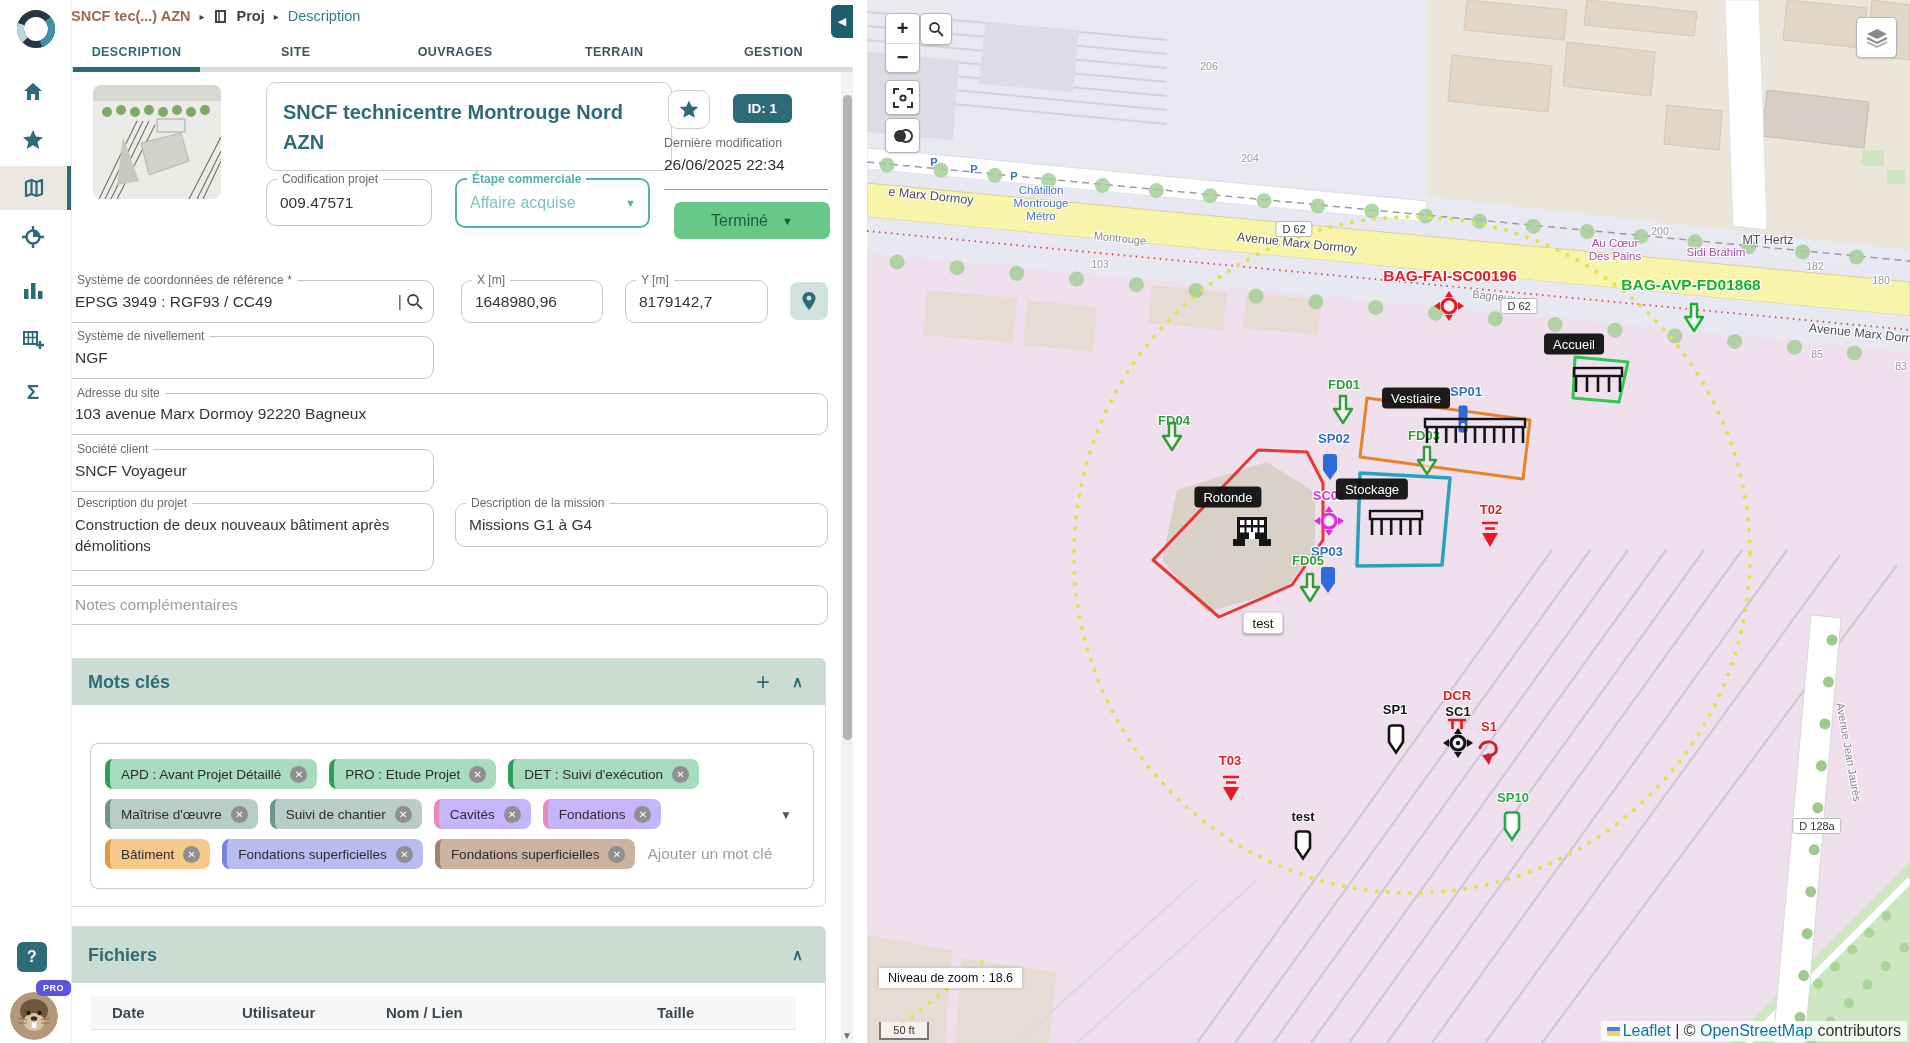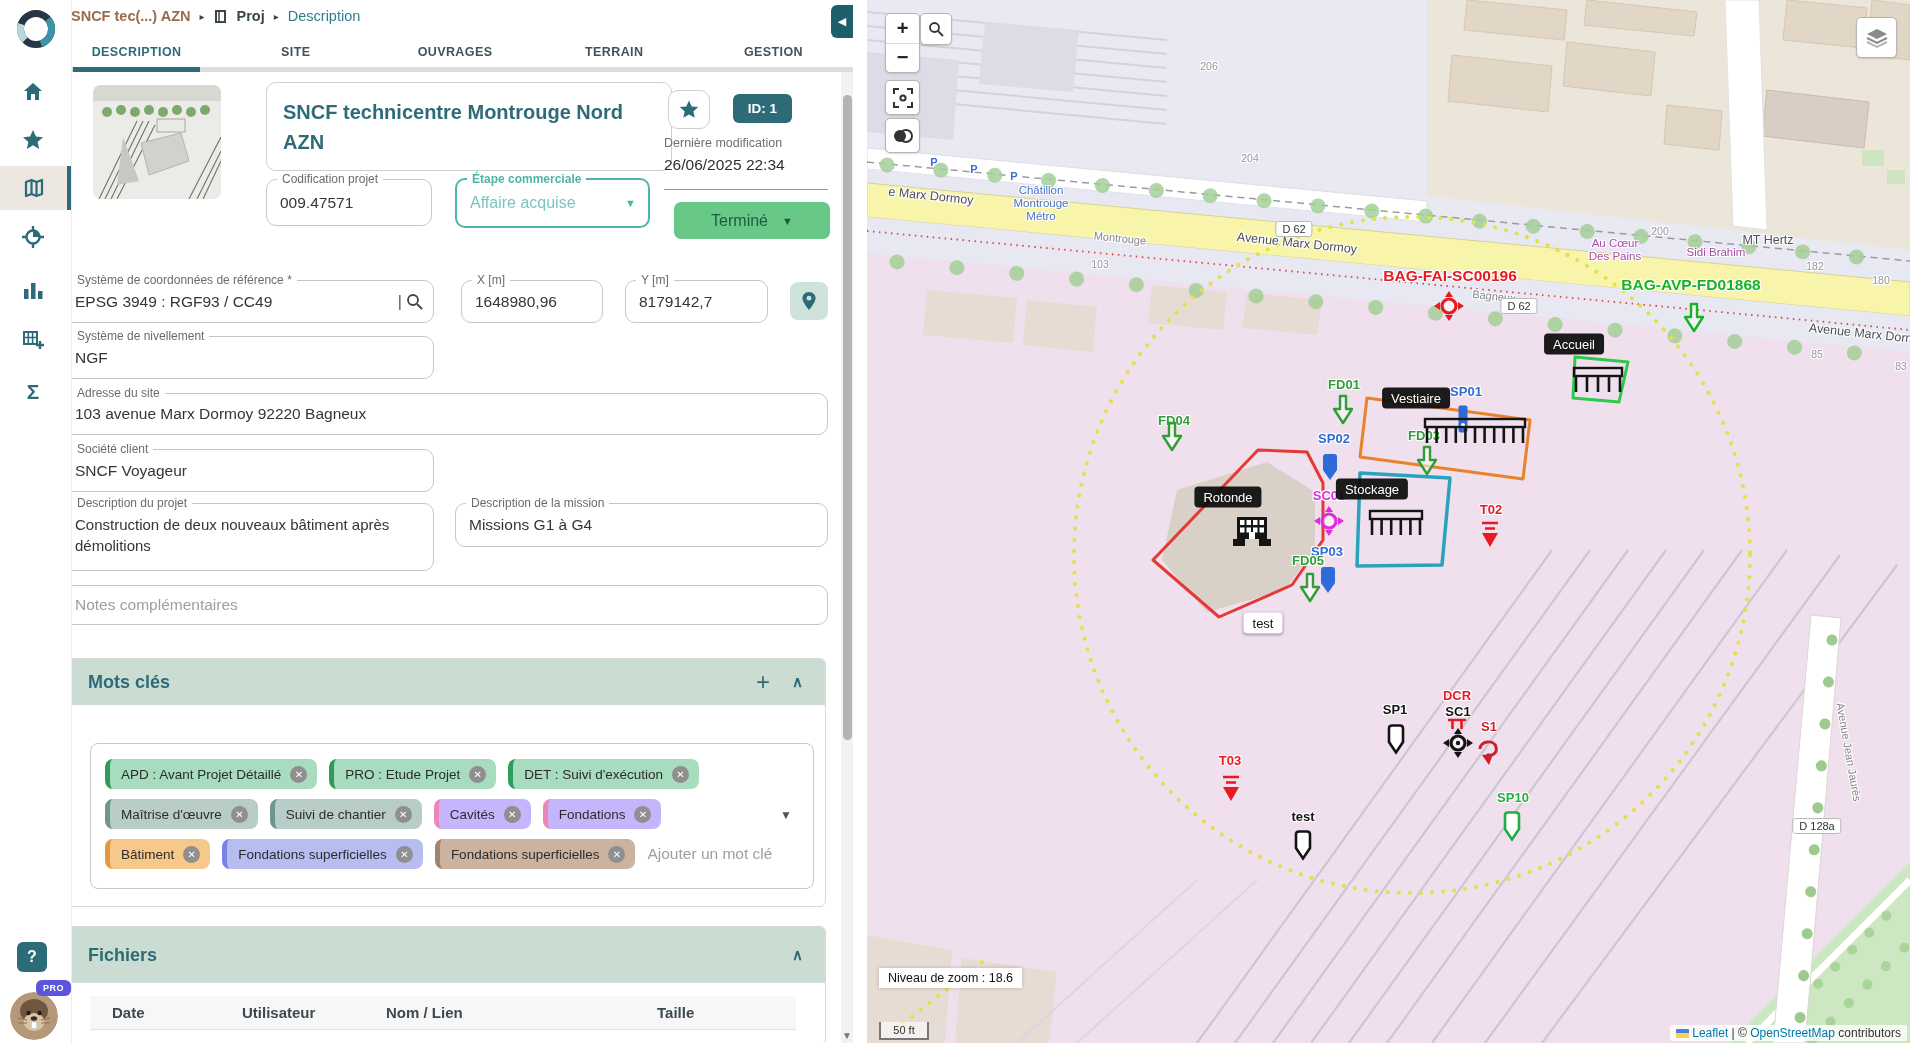--- a/index.html
+++ b/index.html
@@ -98,21 +98,21 @@
   .road-badge{position:absolute;transform:translate(-50%,-50%);background:#fff;border:1px solid #b9b9b9;border-radius:3px;
               font-size:11px;color:#333;padding:1px 6px;white-space:nowrap;}
   .mctl{position:absolute;background:#fff;border:1px solid #b5b5b5;border-radius:5px;display:flex;align-items:center;
         justify-content:center;color:#222;box-shadow:0 1px 2px rgba(0,0,0,.15);}
   #zoom-grp{left:18px;top:13px;width:33px;height:58px;flex-direction:column;padding:0;}
   #zoom-grp .zb{width:33px;height:29px;display:flex;align-items:center;justify-content:center;font-size:20px;font-weight:bold;}
   #zoom-grp .zb:first-child{border-bottom:1px solid #ddd;}
   #zoom-lvl{position:absolute;left:12px;top:968px;background:#fff;padding:3px 9px;font-size:12.5px;color:#111;box-shadow:0 0 4px rgba(0,0,0,.2);}
   .scalebox{position:absolute;left:12px;border:2px solid #777;border-top:none;background:rgba(255,255,255,.6);
             font-size:11px;color:#333;text-align:center;line-height:16px;box-sizing:border-box;}
-  #attrib{position:absolute;right:3px;bottom:2px;background:rgba(255,255,255,.8);font-size:12px;color:#333;padding:1px 6px;border-radius:2px;}
+  #attrib{position:absolute;right:3px;bottom:2px;background:rgba(255,255,255,.8);font-size:16px;color:#333;padding:1px 6px;border-radius:2px;}
   #attrib a{color:#0078a8;text-decoration:none;}
   .flag{display:inline-block;width:13px;height:9px;background:linear-gradient(#4e7ede 50%,#f7d154 50%);vertical-align:middle;margin-right:3px;border-radius:1px;}
 </style>
 </head>
 <body>
 
 <div class="stage">
 
   <div class="abs" id="sidebar">
     <div class="abs" style="left:11px;top:4px">

